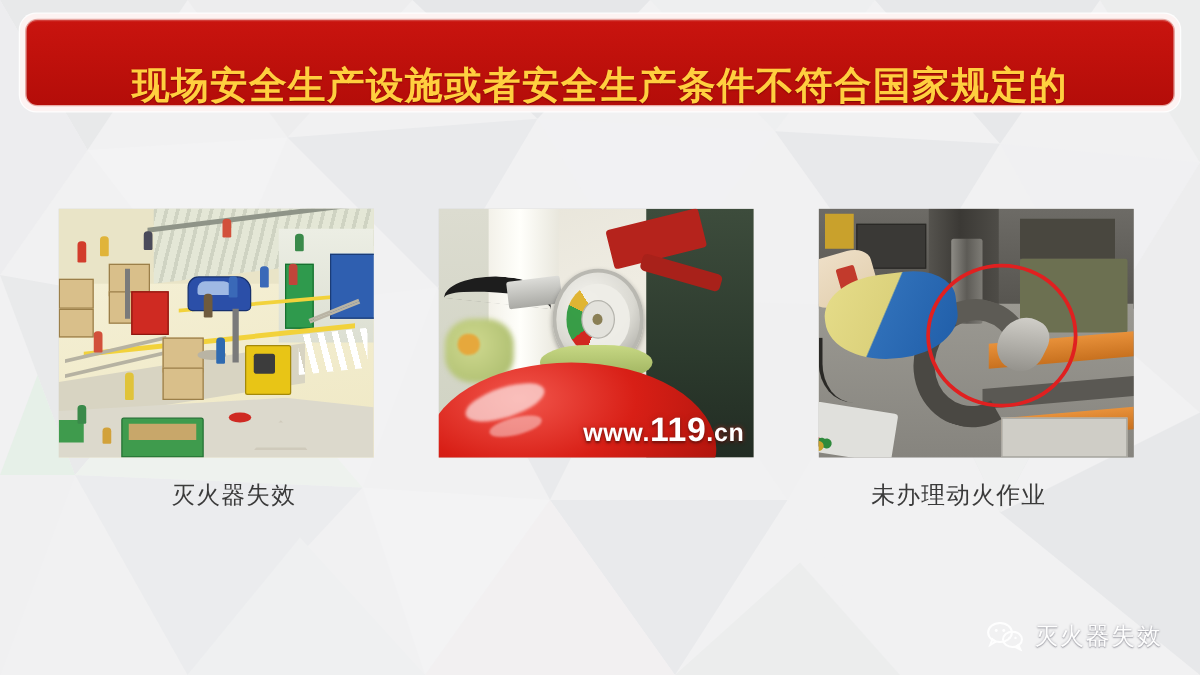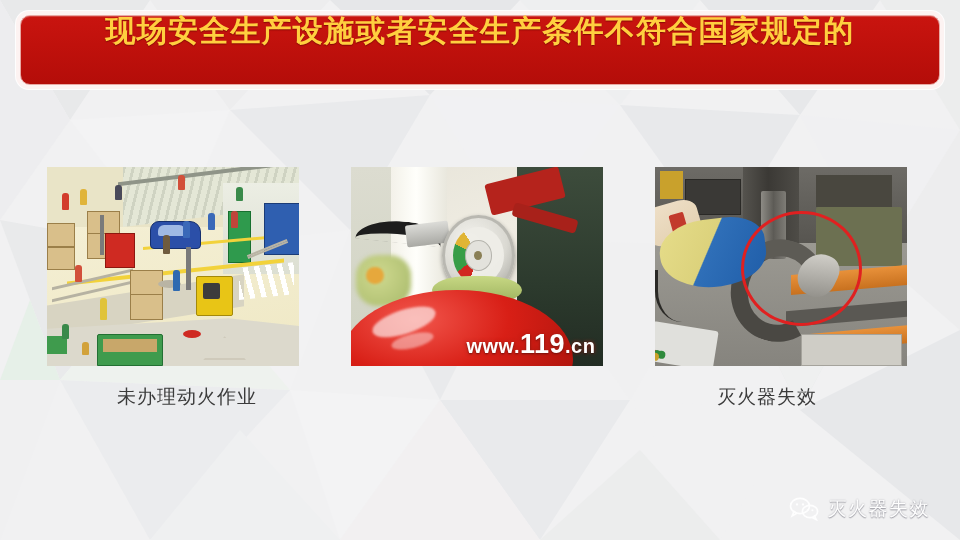--- a/index.html
+++ b/index.html
@@ -35,21 +35,21 @@
     background:#fdf3f2;
     box-shadow:0 0 0 1px rgba(255,255,255,.9);
     padding:4px;
   }
   .banner {
     width:100%; height:100%;
     border-radius:10px;
     background:linear-gradient(180deg,#c9140f 0%,#c0110c 42%,#b40d09 100%);
     border:1px solid #e8a9a4;
     display:flex;
-    align-items:flex-start;
+    align-items:flex-end;
     justify-content:center;
     box-shadow:inset 0 1px 0 rgba(255,255,255,.18);
   }
   .banner-title {
     color:#ffcf3f;
     font-size:30px;
     font-weight:bold;
     letter-spacing:1.2px;
     line-height:1;
     white-space:nowrap;
@@ -446,22 +446,22 @@
           <div class="hk-btn hb2"></div>
           <div class="hk-btn hb3"></div>
           <div class="hk-btn hb4"></div>
         </div>
       </div>
     </div>
 
   </div>
 
   <div class="caption-row">
+    <div class="caption">灭火器失效</div>
     <div class="caption">未办理动火作业</div>
-    <div class="caption">灭火器失效</div>
   </div>
 
   <div class="watermark">
     <svg width="30" height="24" viewBox="0 0 30 24">
       <ellipse cx="11" cy="9" rx="9.5" ry="7.6" fill="none" stroke="#ffffff" stroke-width="1.6"></ellipse>
       <polygon points="5,14.4 3.2,19 7.6,16.4" fill="none" stroke="#ffffff" stroke-width="1.6"></polygon>
       <circle cx="8" cy="7.4" r="1.15" fill="#ffffff"></circle>
       <circle cx="14" cy="7.4" r="1.15" fill="#ffffff"></circle>
       <ellipse cx="21" cy="14.5" rx="7.6" ry="6.1" fill="none" stroke="#ffffff" stroke-width="1.6"></ellipse>
       <polygon points="25.6,19 27.3,22.6 23.4,20.6" fill="none" stroke="#ffffff" stroke-width="1.6"></polygon>

